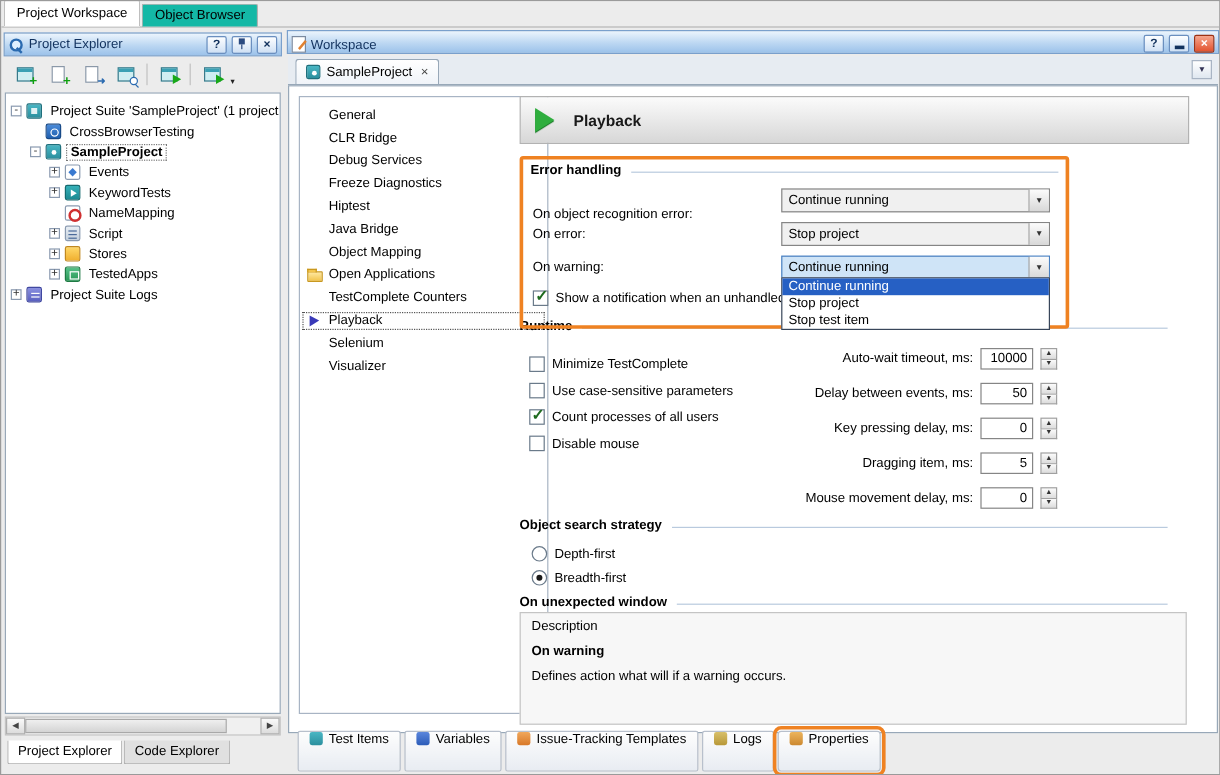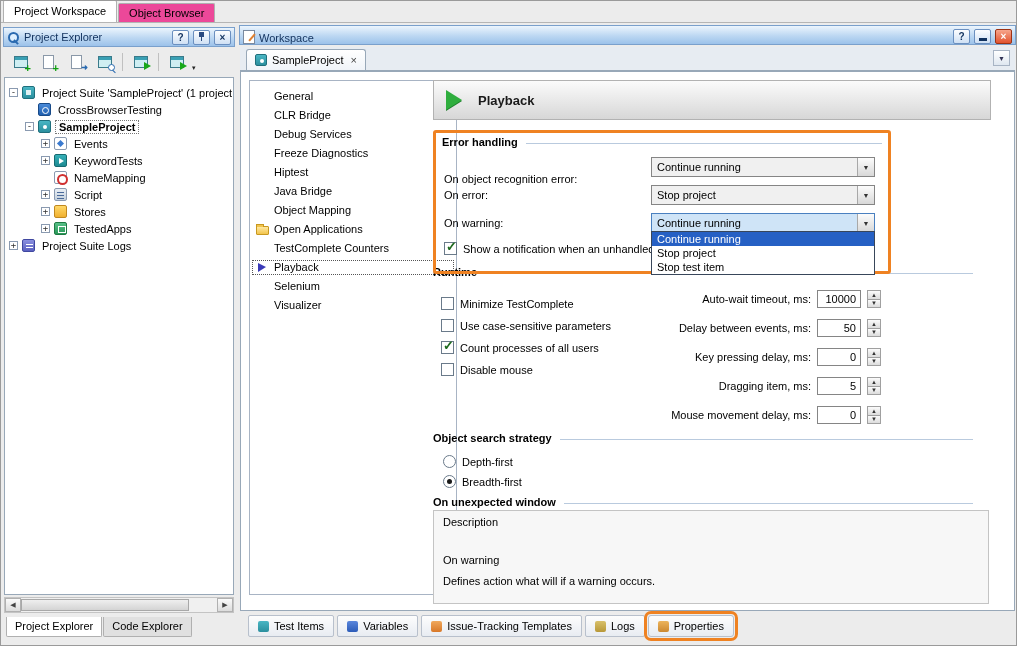--- a/index.html
+++ b/index.html
@@ -1,21 +1,21 @@
 <!DOCTYPE html>
 <html><head>
 <meta charset="utf-8">
 <style>
   *{box-sizing:border-box;margin:0;padding:0;}
   body{margin:0;background:#d8d8d8;}
   .app{position:relative;width:1017px;height:646px;background:#ececec;font-family:"Liberation Sans",sans-serif;font-size:11px;color:#000;overflow:hidden;border:1px solid #9a9a9a;}
 
   
   .top-tabs{position:absolute;top:0;left:0;right:0;height:22px;background:#ececec;border-bottom:1px solid #b5b5b5;display:flex;align-items:flex-end;padding-left:2px;}
-  .top-tab{height:19px;line-height:19px;padding:0 10px;border:1px solid #b0b0b0;border-bottom:none;background:#ec4899;margin-right:1px;border-radius:2px 2px 0 0;white-space:nowrap;}
+  .top-tab{height:19px;line-height:19px;padding:0 10px;border:1px solid #b0b0b0;border-bottom:none;background:#14b8a6;margin-right:1px;border-radius:2px 2px 0 0;white-space:nowrap;}
   .top-tab.active{background:#fff;height:22px;line-height:21px;position:relative;z-index:2;}
 
   
   .panel-titlebar{position:absolute;left:0;right:0;height:20px;background:linear-gradient(#ecf5fd,#bcd7f2 55%,#9cc2ea);border:1px solid #7aa0cc;display:flex;align-items:center;padding:0 3px;gap:4px;color:#12325e;}
   .titlebar-text{flex:1;white-space:nowrap;overflow:hidden;}
   .tb-btn{width:17px;height:15px;border:1px solid #6b8fbf;background:linear-gradient(#fdfeff,#cfe0f4);font-size:10px;line-height:13px;text-align:center;color:#12325e;border-radius:2px;flex:none;font-weight:bold;}
   .tb-btn.close-red{background:linear-gradient(#f6a58c,#e2522e);color:#fff;border-color:#9c3214;}
   .min-glyph{display:inline-block;width:8px;height:3px;background:#12325e;margin-top:8px;}
   .mag-icon{position:relative;width:13px;height:13px;flex:none;}
   .mag-icon::before{content:"";position:absolute;left:1px;top:1px;width:7px;height:7px;border:2px solid #2a6ab0;border-radius:50%;background:#dff0ff;}
@@ -124,25 +124,25 @@
   .spin-input{width:44px;height:18px;border:1px solid #858585;background:#fff;display:flex;align-items:center;justify-content:flex-end;padding-right:4px;}
   .spin-btns{width:14px;height:18px;display:flex;flex-direction:column;flex:none;}
   .spin-up,.spin-down{flex:1;border:1px solid #a0a0a0;background:linear-gradient(#fbfbfb,#dcdcdc);font-size:6px;display:flex;align-items:center;justify-content:center;color:#333;}
   .spin-down{border-top:none;}
 
   .radio-row{position:absolute;left:10px;display:flex;align-items:center;gap:6px;height:15px;white-space:nowrap;}
   .radio{width:13px;height:13px;border:1px solid #6a7a8a;border-radius:50%;background:#fff;position:relative;flex:none;}
   .radio.selected::after{content:"";position:absolute;left:3px;top:3px;width:5px;height:5px;border-radius:50%;background:#1a1a1a;}
 
   .desc-panel{position:absolute;left:0;top:438px;width:556px;height:94px;border:1px solid #c4c4c4;background:#f7f7f7;padding:5px 9px;}
-  .desc-name{font-weight:normal;margin-top:26px;}
+  .desc-name{font-weight:bold;margin-top:9px;}
   .desc-text{margin-top:9px;}
 
   .ws-bottom-tabs{position:absolute;left:1px;right:1px;bottom:4px;height:26px;display:flex;align-items:center;padding-left:8px;}
-  .wb-tab{display:flex;align-items:center;gap:5px;height:22px;padding:0 9px;border:1px solid #b8c0cc;background:linear-gradient(#fdfdfd,#e8ecf2);margin-right:3px;border-radius:2px;white-space:nowrap;}
+  .wb-tab{display:flex;gap:5px;height:34px;padding:0 9px;border:1px solid #b8c0cc;background:linear-gradient(#fdfdfd,#e8ecf2);margin-right:3px;border-radius:2px;white-space:nowrap;}
   .wb-tab.hl{outline:3px solid #ef8222;outline-offset:1px;border-radius:3px;}
   .bti{width:11px;height:11px;border-radius:2px;flex:none;}
   .bti-testitems{background:linear-gradient(#49b6c4,#2b8f9e);}
   .bti-variables{background:linear-gradient(#5a86dc,#2c5cb8);}
   .bti-issue{background:linear-gradient(#f0a85c,#d87828);}
   .bti-logs{background:linear-gradient(#d8c06a,#b89838);}
   .bti-properties{background:linear-gradient(#ecb45c,#cc8830);}
 </style>
 </head>
 <body>

